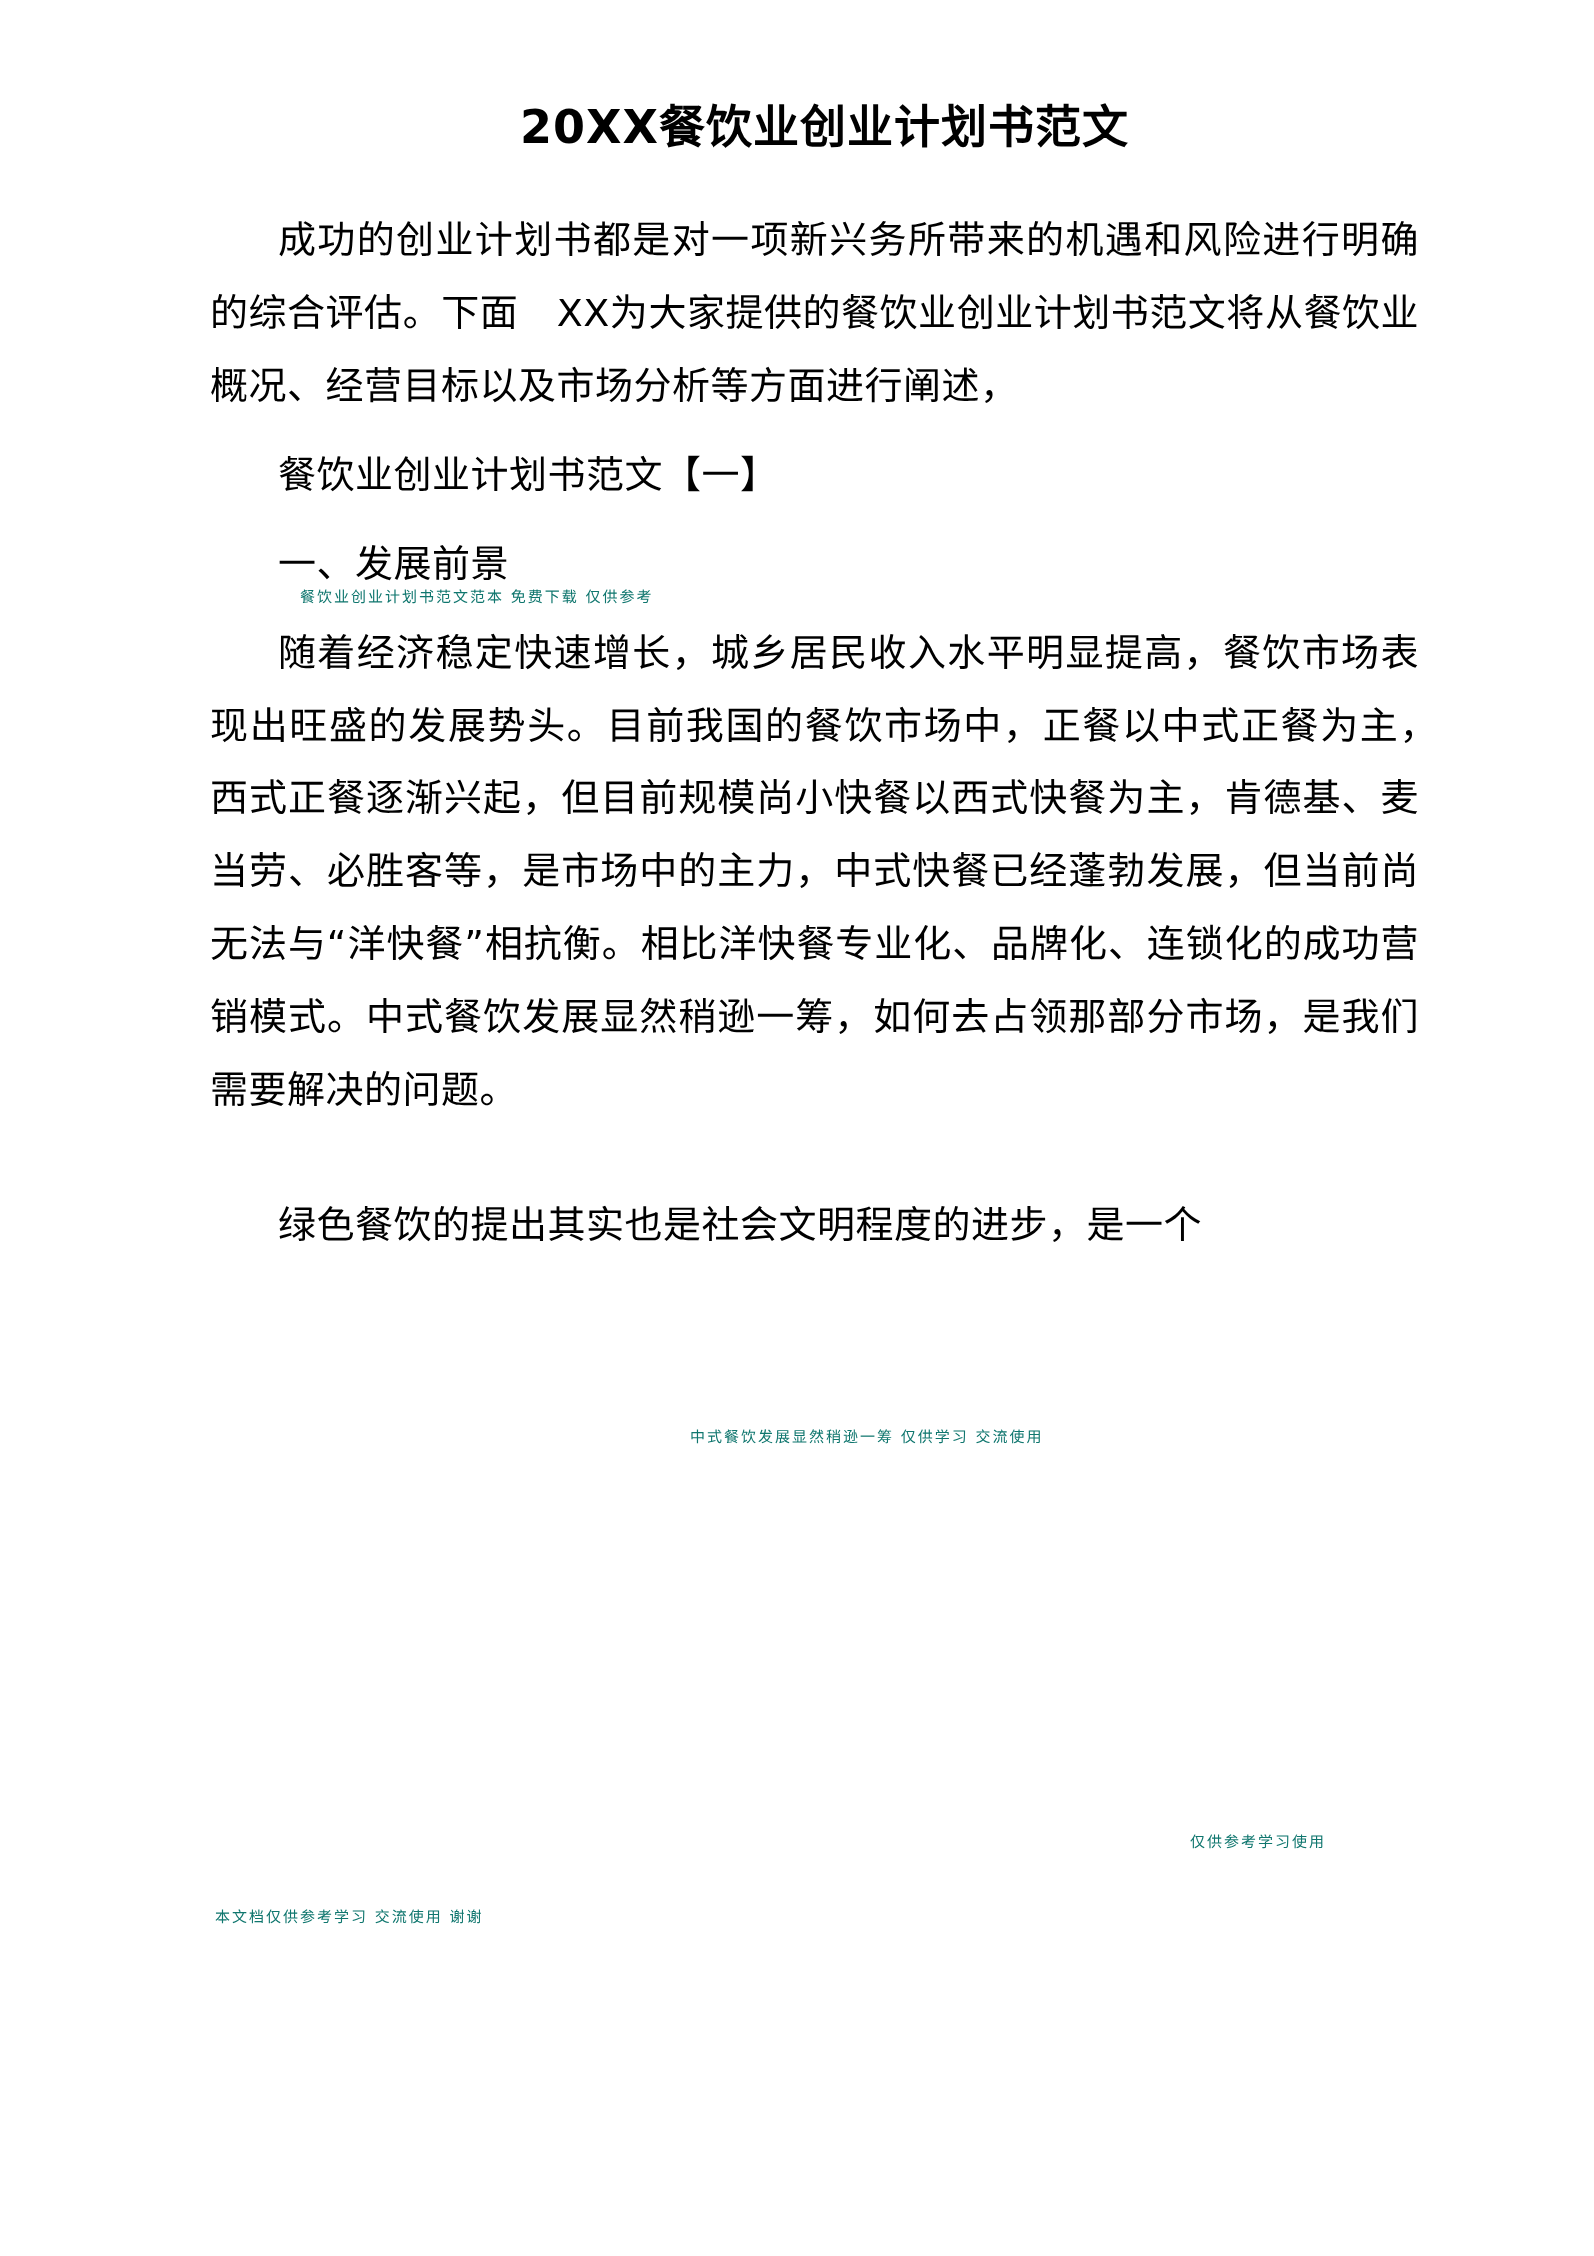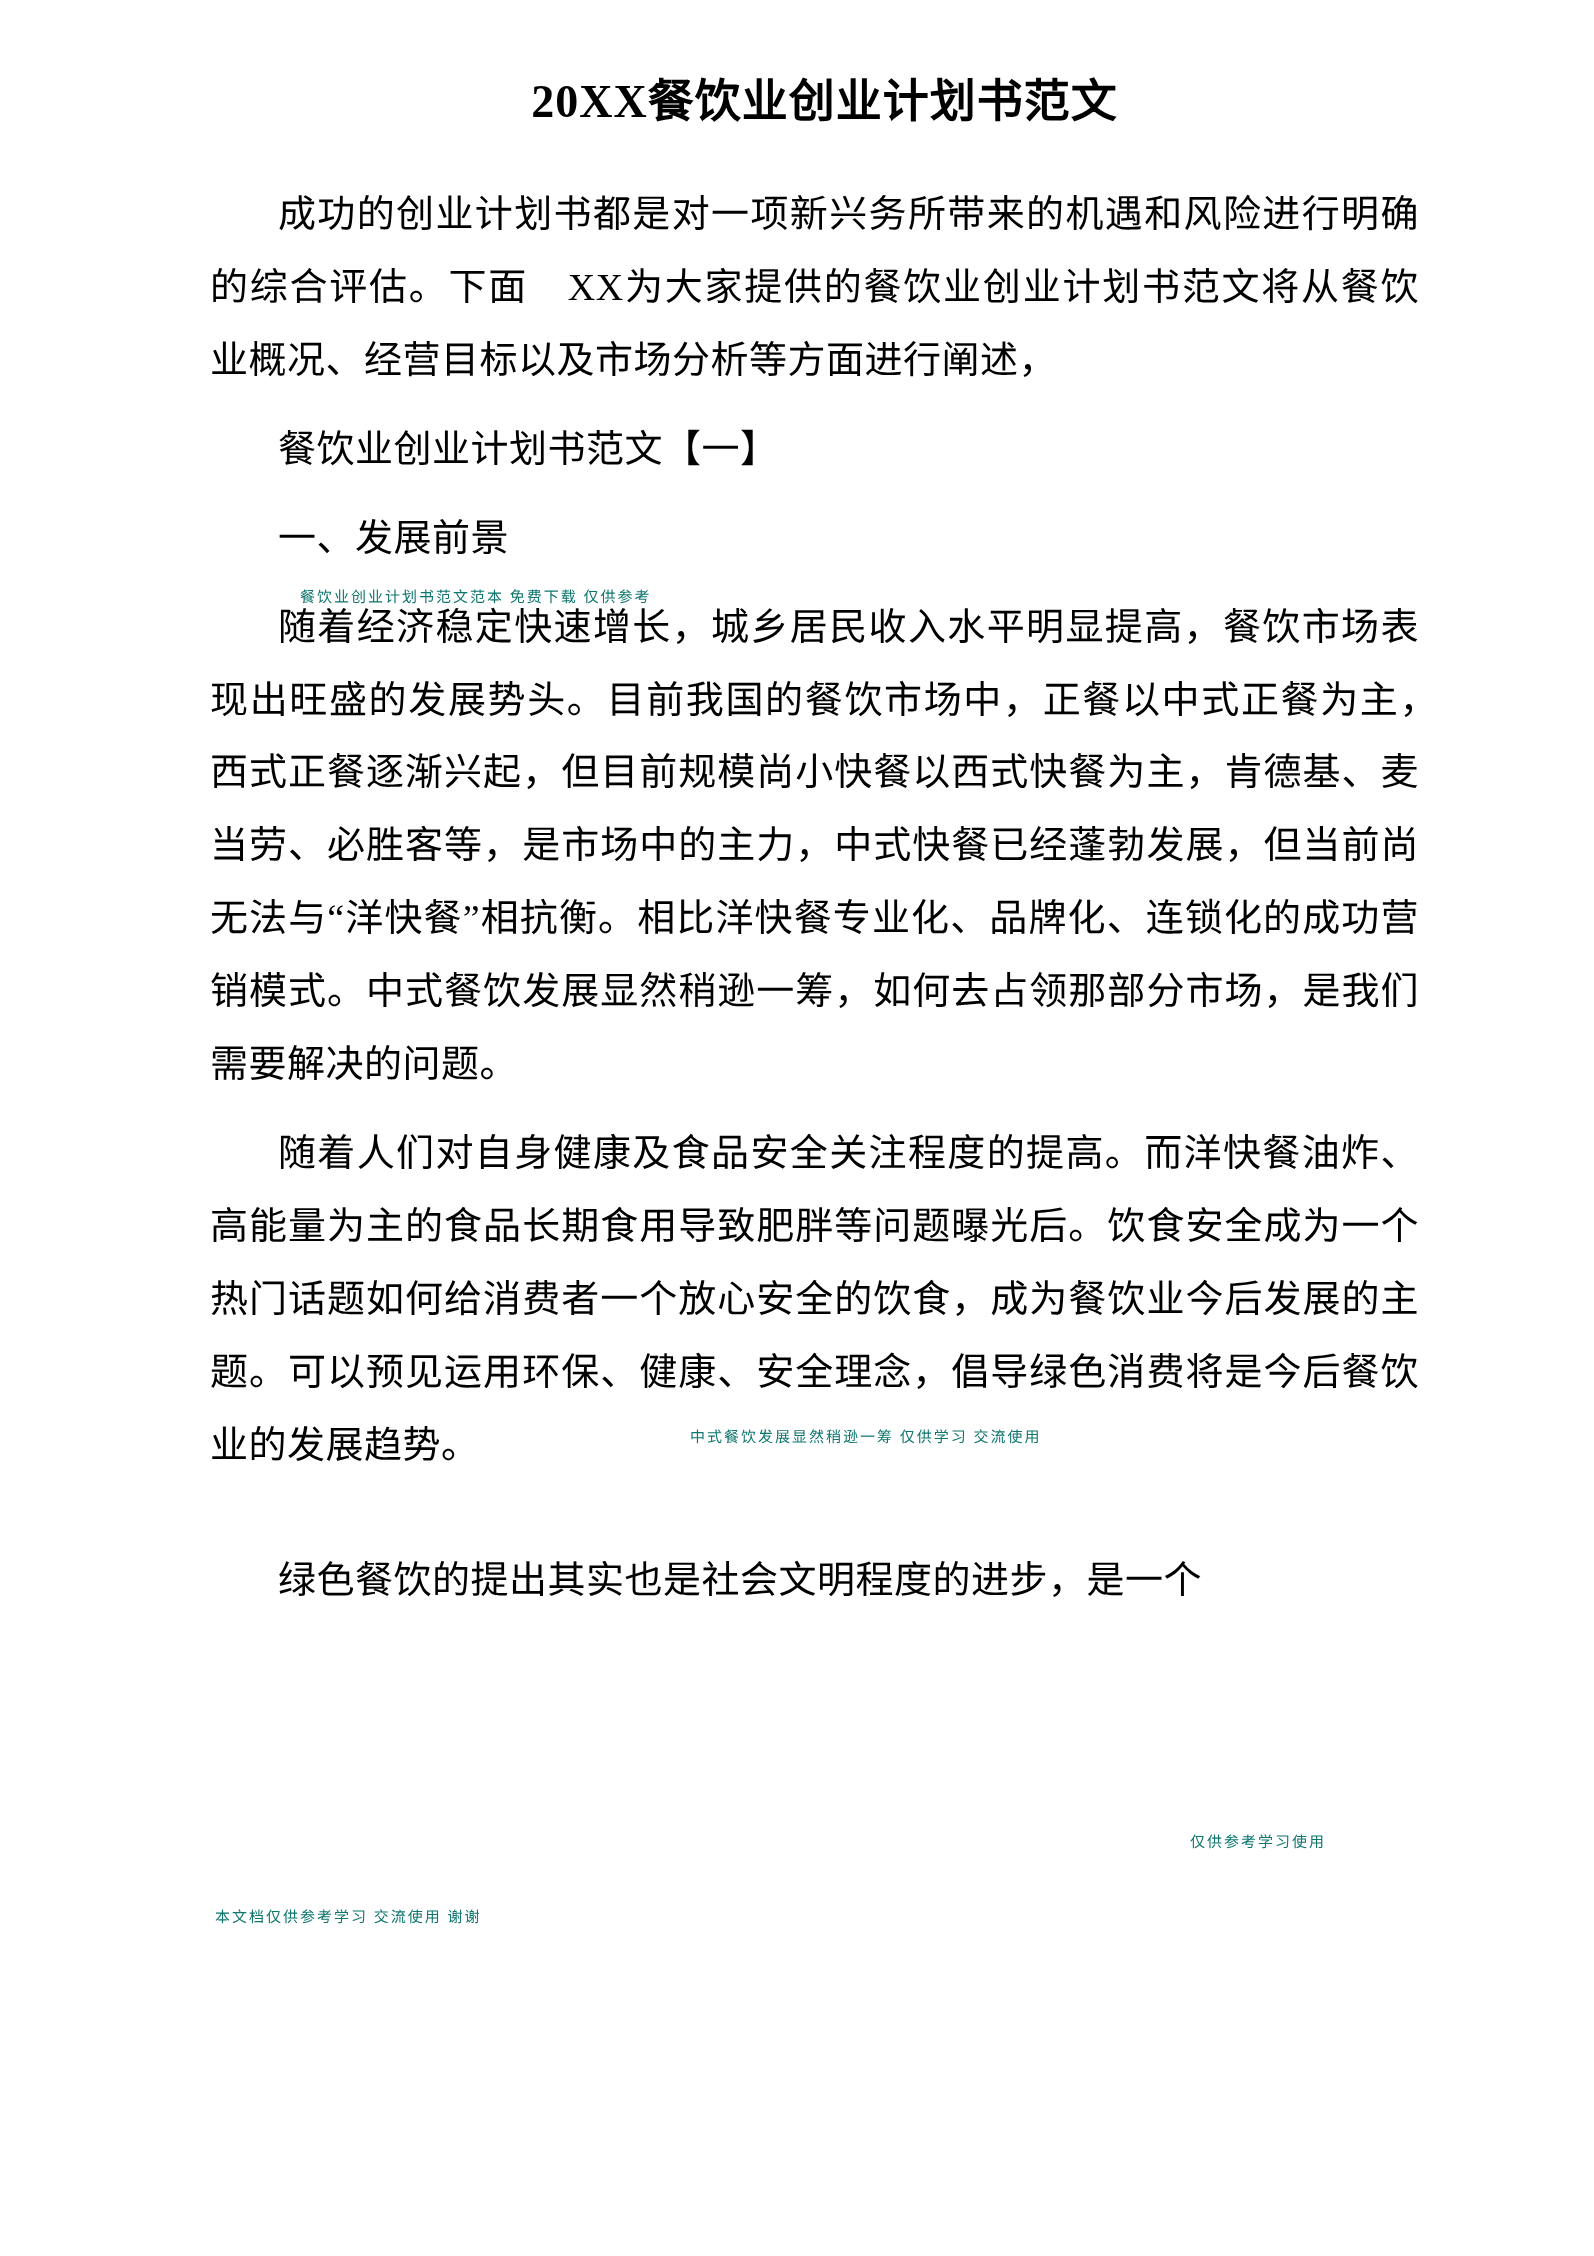--- a/index.html
+++ b/index.html
@@ -13,22 +13,21 @@
     font-family: "DejaVu Sans", "Liberation Sans", sans-serif;
     color: #000000;
     overflow: hidden;
     position: relative;
   }
   .page {
     position: relative;
     width: 1594px;
     height: 2256px;
     box-sizing: border-box;
-    padding: 72px 175px 80px 210px;
-    font-family: Liberation Serif, serif;
+    padding: 98px 175px 80px 210px;
   }
   .doc-title {
     font-size: 46px;
     font-weight: bold;
     text-align: center;
     letter-spacing: 1px;
     margin: 0 0 46px 0;
     line-height: 1.3;
     padding-left: 20px;
   }
@@ -72,21 +71,20 @@
   <h1 class="doc-title">20XX餐饮业创业计划书范文</h1>
 
   <p class="para indent gap-after">成功的创业计划书都是对一项新兴务所带来的机遇和风险进行明确的综合评估。下面　XX为大家提供的餐饮业创业计划书范文将从餐饮业概况、经营目标以及市场分析等方面进行阐述，</p>
 
   <p class="para indent gap-after">餐饮业创业计划书范文【一】</p>
 
   <p class="para indent gap-after">一、发展前景</p>
 
   <p class="para indent gap-after">随着经济稳定快速增长，城乡居民收入水平明显提高，餐饮市场表现出旺盛的发展势头。目前我国的餐饮市场中，正餐以中式正餐为主，　西式正餐逐渐兴起，但目前规模尚小快餐以西式快餐为主，肯德基、麦当劳、必胜客等，是市场中的主力，中式快餐已经蓬勃发展，但当前尚无法与“洋快餐”相抗衡。相比洋快餐专业化、品牌化、连锁化的成功营销模式。中式餐饮发展显然稍逊一筹，如何去占领那部分市场，是我们需要解决的问题。</p>
 
-  <p class="para indent gap-after">随着人们对自身健康及食品安全关注程度的提高。而洋快餐油炸、高能量为主的食品长期食用导致肥胖等问题曝光后。饮食安全成为一个热门话题如何给消费者一个放心安全的饮食，成为餐饮业今后发展的主题。可以预见运用环保、健康、安全理念，倡导绿色消费将是今后餐饮业的发展趋势。</p>
 
   <div class="spacer-block"></div>
 
   <p class="para indent">绿色餐饮的提出其实也是社会文明程度的进步，是一个</p>
 
   <span class="ghost g1">餐饮业创业计划书范文范本  免费下载  仅供参考</span>
   <span class="ghost g2">中式餐饮发展显然稍逊一筹 仅供学习 交流使用</span>
   <span class="ghost g3">仅供参考学习使用</span>
   <span class="ghost g4">本文档仅供参考学习 交流使用 谢谢</span>
 

